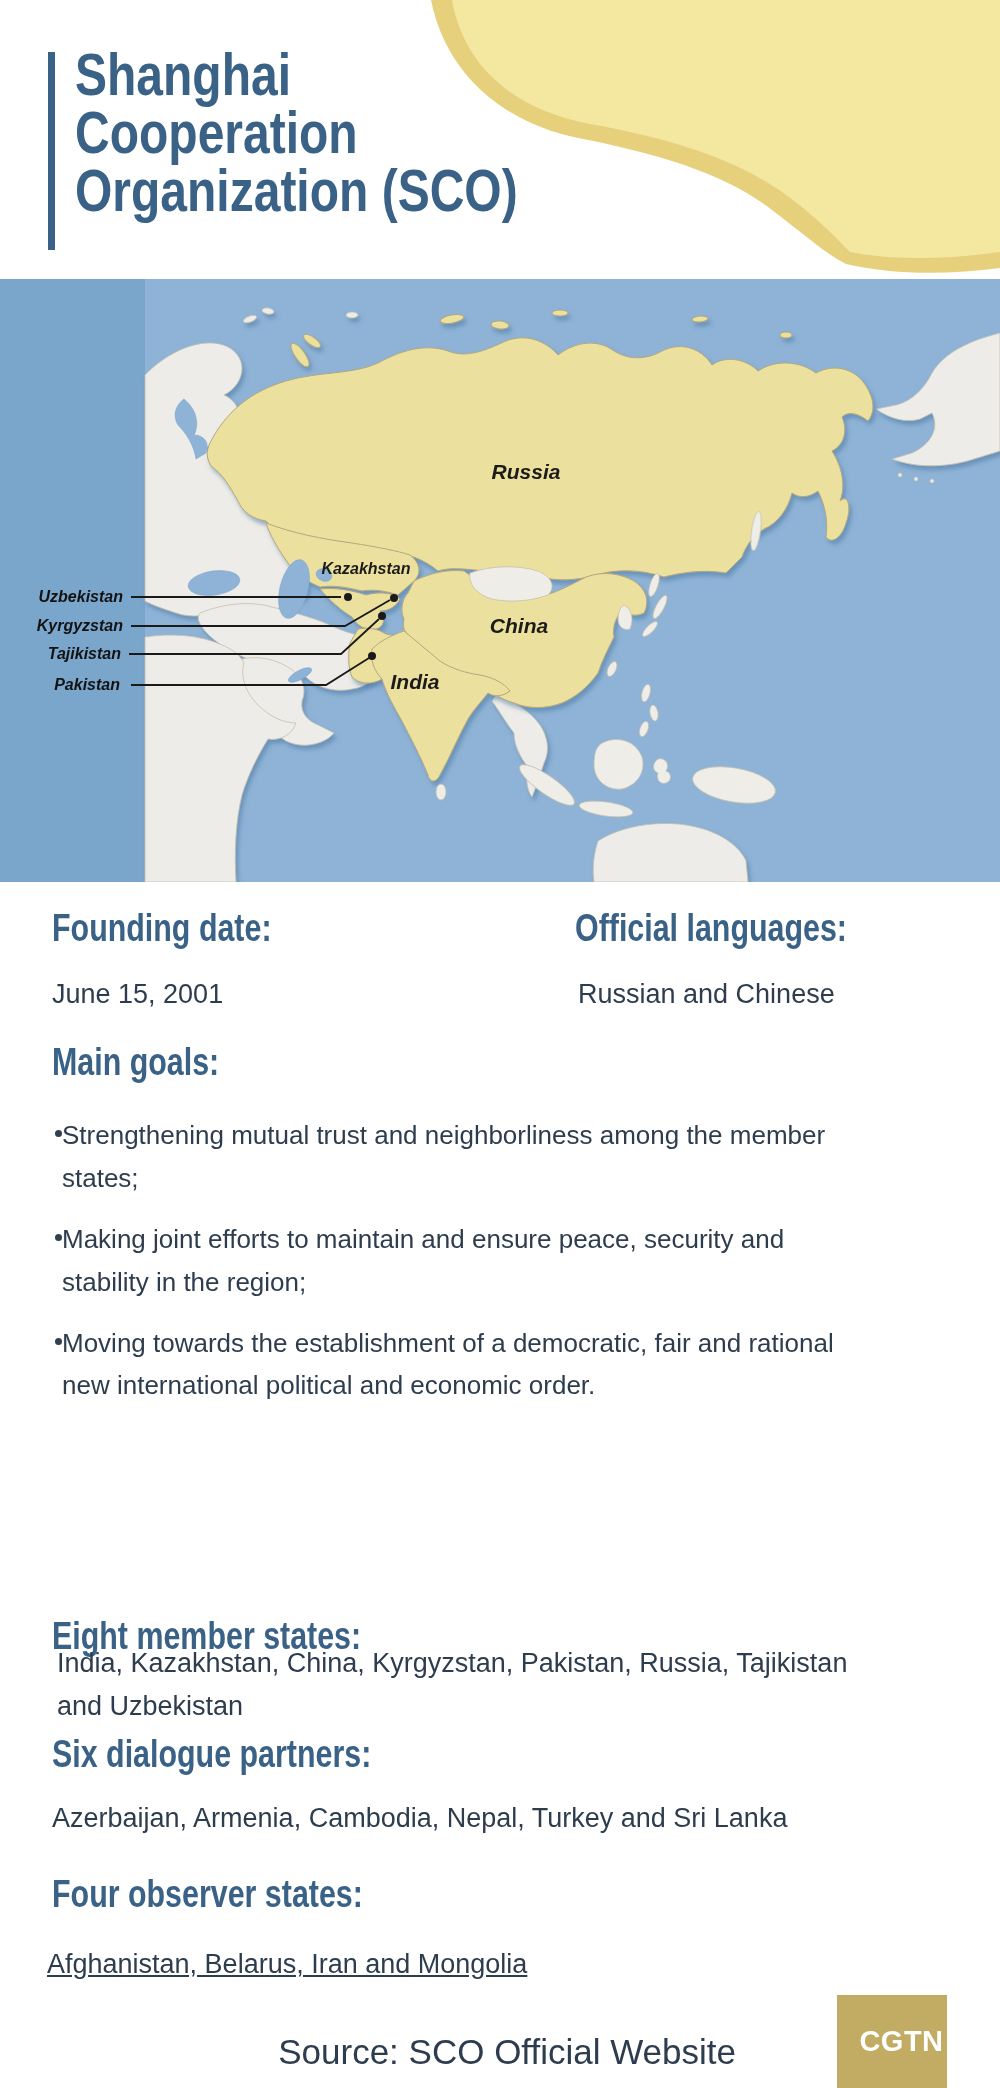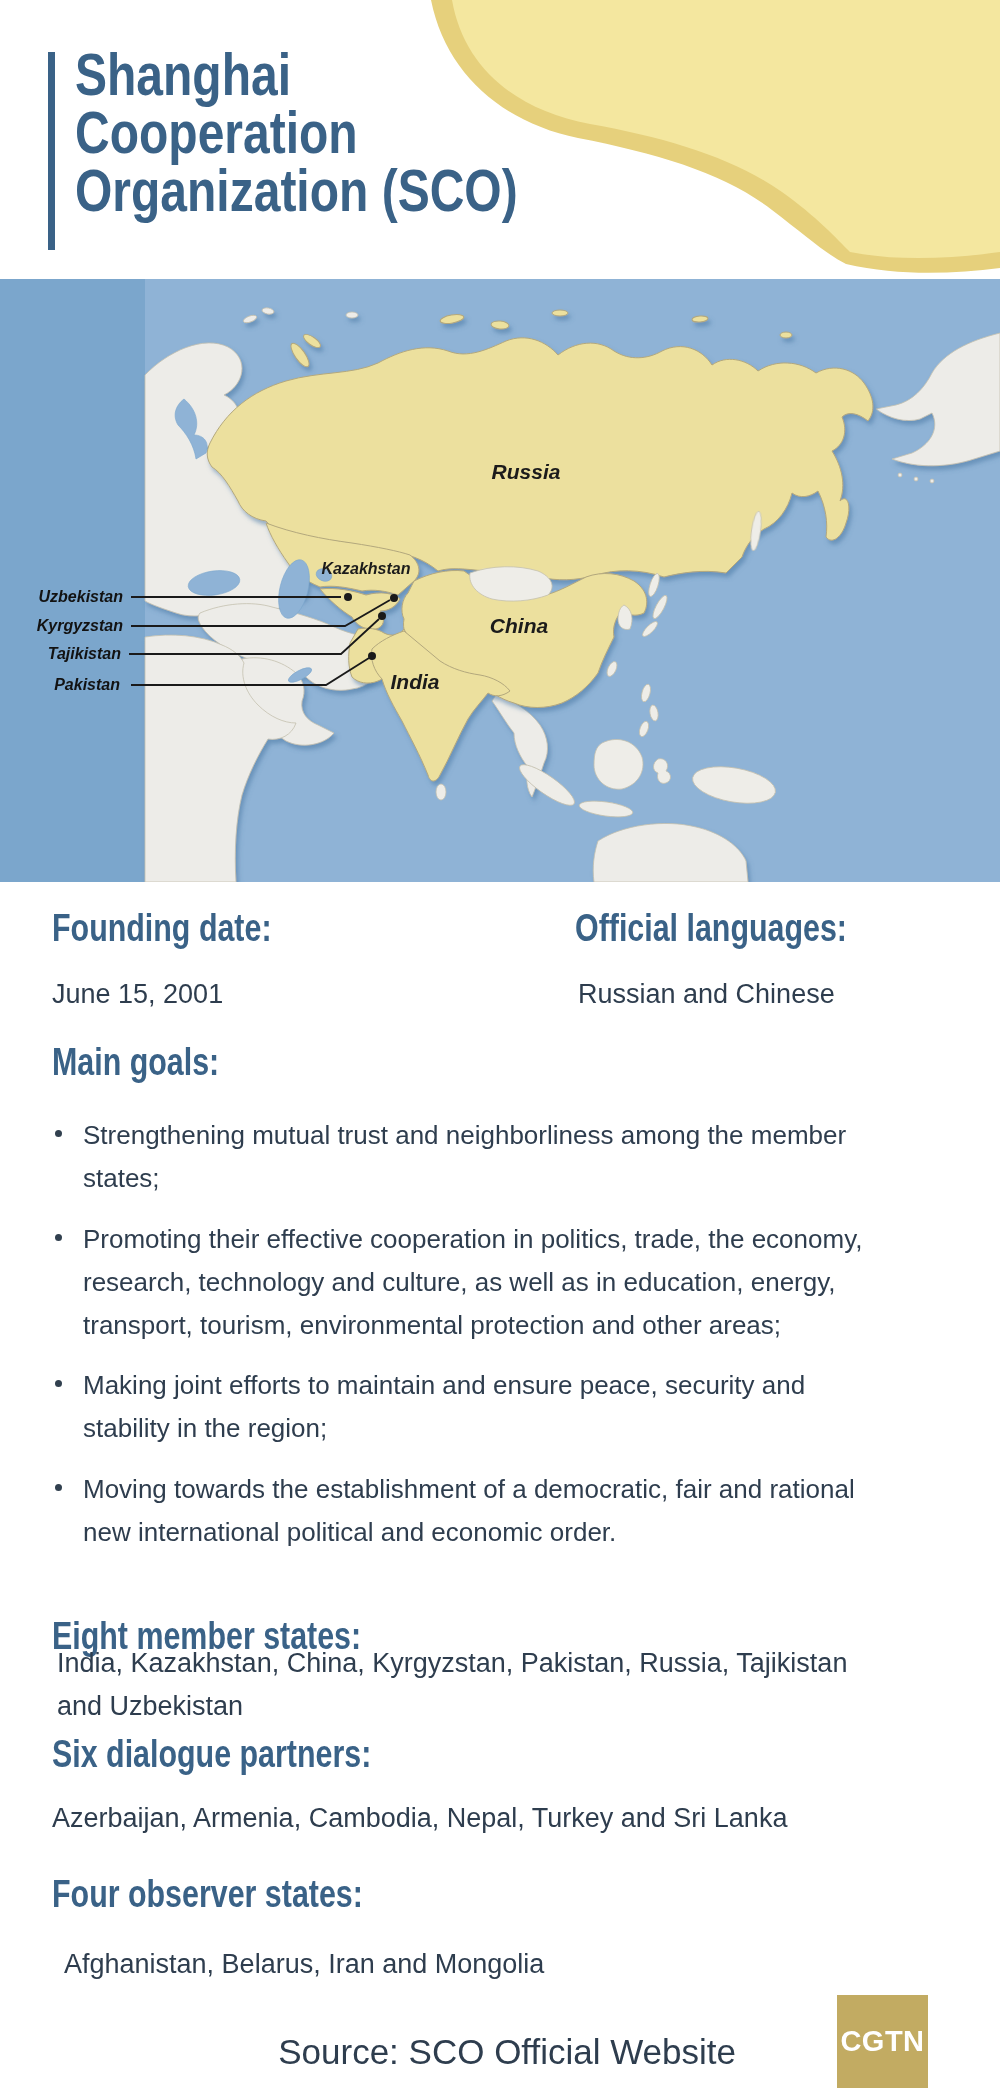--- a/index.html
+++ b/index.html
@@ -17,24 +17,24 @@
   
   .content{position:absolute;top:882px;left:0;width:918px;height:1206px;background:#fff;}
   .h-cond{color:#3a6287;font-weight:700;font-size:38px;line-height:44px;}
   .h-cond span{display:inline-block;transform:scaleX(0.8);transform-origin:0 50%;white-space:nowrap;}
   .abs{position:absolute;}
   .body-text{color:#2e3d4e;font-size:27px;line-height:1.5;}
   .pre{white-space:pre-line;}
   .goals{position:absolute;top:232px;left:52px;width:940px;}
   .goal{display:flex;align-items:flex-start;margin-bottom:18px;}
   .goal-bullet{flex:0 0 auto;width:7px;height:7px;border-radius:50%;background:#31404f;margin:16px 0 0 3px;}
-  .goal-text{margin-left:21px;color:#2e3d4e;font-size:26px;line-height:1.65;white-space:pre-line;}
+  .goal-text{color:#2e3d4e;font-size:26px;line-height:1.65;white-space:pre-line;}
   .source{position:absolute;top:1150px;right:182px;color:#2e3d4e;font-size:35px;}
   .cgtn{position:absolute;left:837px;bottom:0;width:91px;height:93px;background:#c2ab62;
-        display:flex;align-items:center;justify-content:center;}
+        display:flex;align-items:center;justify-content:center;padding-left:19px;}
   .cgtn span{color:#fff;font-weight:700;font-size:29px;letter-spacing:0.5px;}
   
   .country-label{font-family:"Liberation Sans",sans-serif;font-weight:700;font-style:italic;fill:#1b1b1b;}
   .callout-label{font-family:"Liberation Sans",sans-serif;font-weight:700;font-style:italic;fill:#121212;font-size:16px;}
 </style>
 </head>
 <body>
 
 <div class="page">
 
@@ -162,26 +162,20 @@
     </div>
 
     <div class="goals">
       <div class="goal">
         <span class="goal-bullet"></span>
         <span class="goal-text">Strengthening mutual trust and neighborliness among the member
 states;</span>
       </div>
       <div class="goal">
         <span class="goal-bullet"></span>
-        <span class="goal-text">Promoting their effective cooperation in politics, trade, the economy,
-research, technology and culture, as well as in education, energy,
-transport, tourism, environmental protection and other areas;</span>
-      </div>
-      <div class="goal">
-        <span class="goal-bullet"></span>
         <span class="goal-text">Making joint efforts to maintain and ensure peace, security and
 stability in the region;</span>
       </div>
       <div class="goal">
         <span class="goal-bullet"></span>
         <span class="goal-text">Moving towards the establishment of a democratic, fair and rational
 new international political and economic order.</span>
       </div>
     </div>
 
@@ -192,21 +186,21 @@
 and Uzbekistan</div>
 
     <div class="abs h-cond" style="top:850px;left:52px;">
       <span>Six dialogue partners:</span>
     </div>
     <div class="abs body-text" style="top:916px;left:52px;width:920px;">Azerbaijan, Armenia, Cambodia, Nepal, Turkey and Sri Lanka</div>
 
     <div class="abs h-cond" style="top:990px;left:52px;">
       <span>Four observer states:</span>
     </div>
-    <div class="abs body-text" style="top:1062px;left:64px;width:920px;">Afghanistan, Belarus, Iran and Mongolia</div>
+    <div class="abs body-text" style="top:1062px;left:47px;width:920px;text-decoration:underline;">Afghanistan, Belarus, Iran and Mongolia</div>
 
     <div class="source">Source: SCO Official Website</div>
 
     <div class="cgtn">
       <span>CGTN</span>
     </div>
   </div>
 </div>
 
 </body></html>

